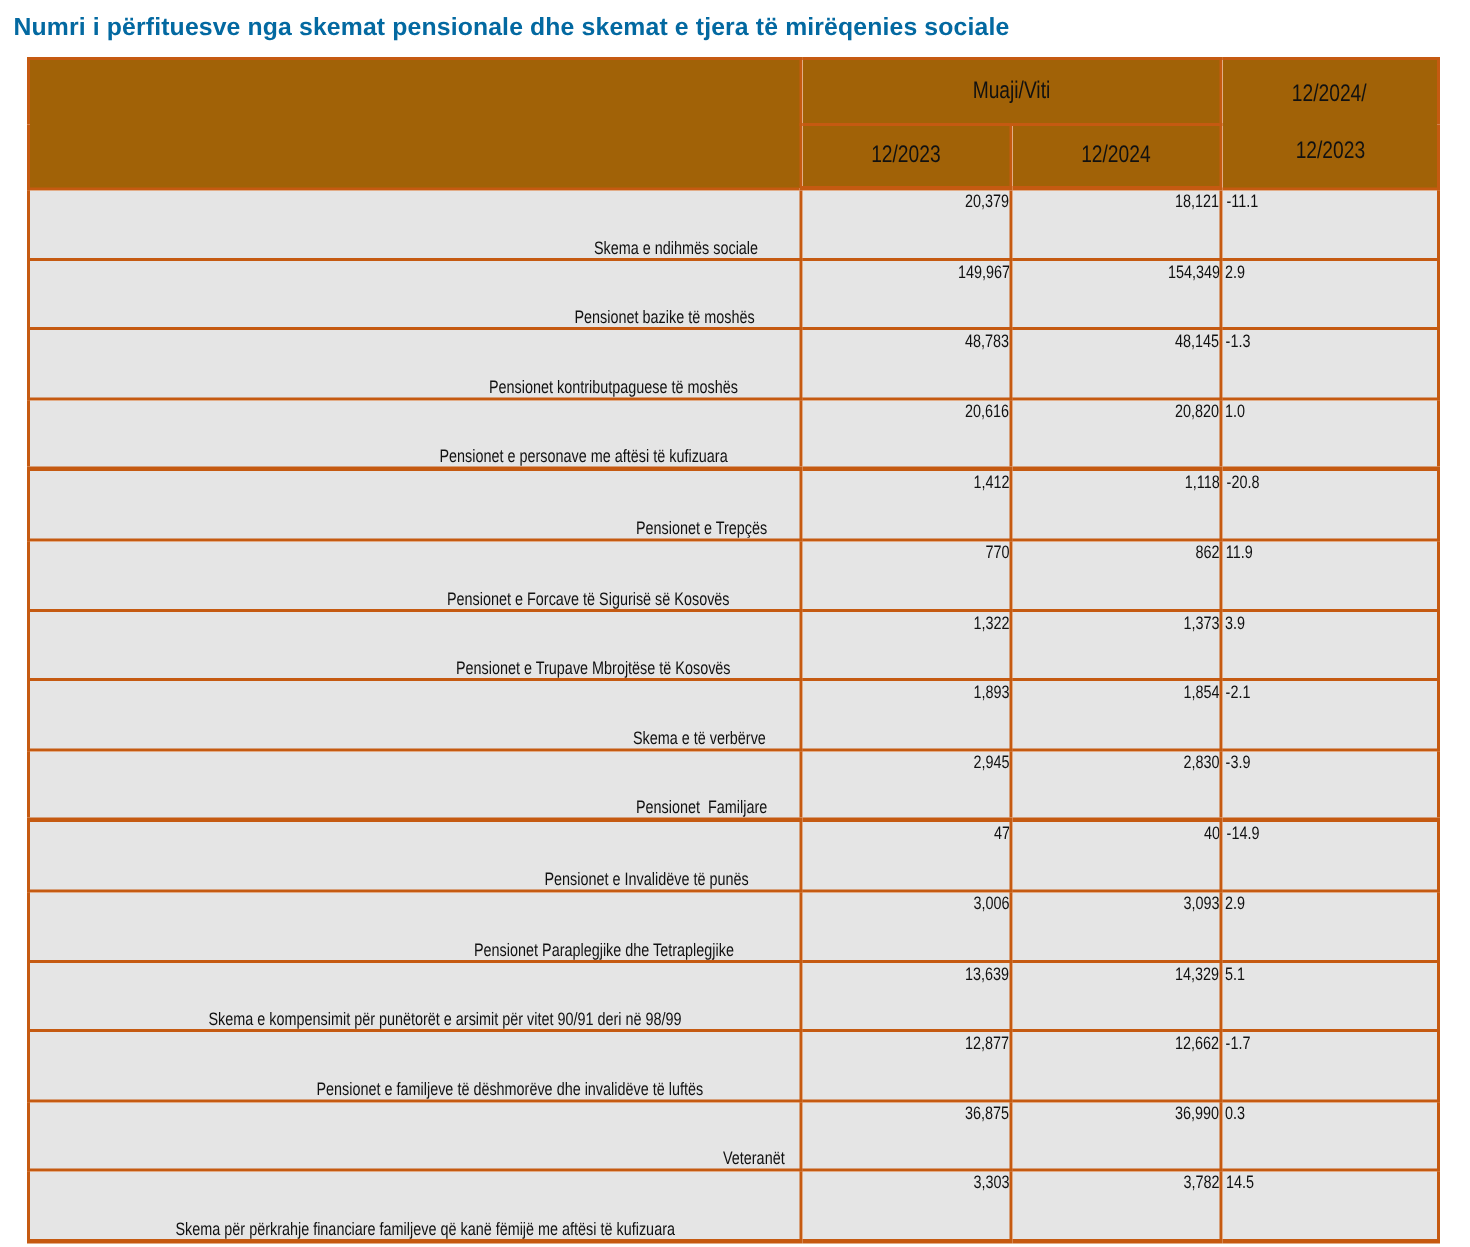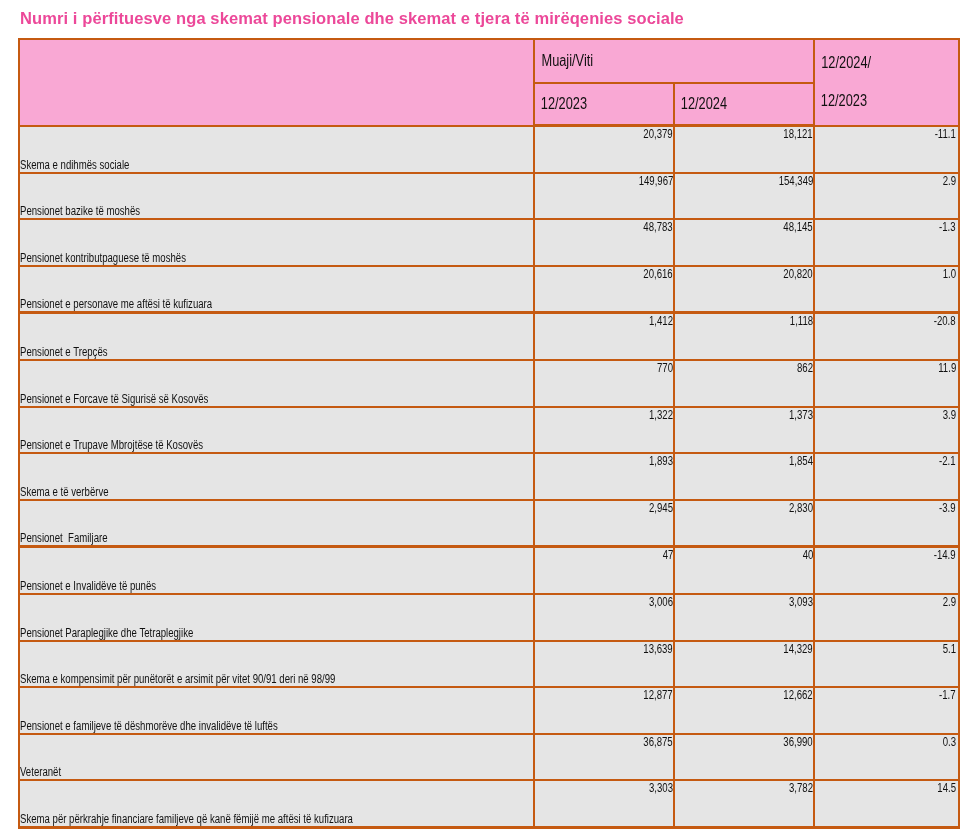--- a/index.html
+++ b/index.html
@@ -11,59 +11,59 @@
     font-family: "Liberation Sans", "DejaVu Sans", sans-serif;
     color: #111111;
   }
   .page {
     width: 980px;
     height: 831px;
     overflow: hidden;
     position: relative;
   }
   .title {
-    margin: 9px 0 0 20px;
+    margin: 9px 0 0 9px;
     font-size: 16.5px;
     font-weight: bold;
-    color: #ec4899;
+    color: #0369a1;
     letter-spacing: 0.1px;
   }
   table.stats {
     margin: 10px 0 0 18px;
     width: 940px;
     border-collapse: collapse;
     table-layout: fixed;
     border: 2.5px solid #C55A11;
   }
   table.stats th, table.stats td {
     border: 2px solid #C55A11;
     padding: 0;
     font-weight: normal;
     overflow: hidden;
   }
   
-  thead th { background: #f9a8d4; text-align: left; vertical-align: middle; font-size: 16px; }
+  thead th { background: #a16207; text-align: center; vertical-align: middle; font-size: 16px; }
   th.corner-cell   { border-bottom-width: 3px; }
   th.ratio-cell    { border-bottom-width: 3px; line-height: 38px; margin-left: 48px; }
   tr.sub-header th { height: 40px; border-bottom-width: 3px; }
   tr.top-header th.group-cell { height: 42px; }
   
   tbody td { height: 44.6px; background: #e5e5e5; font-size: 12px; }
   td.scheme-label-cell {
-    text-align: left;
+    text-align: right;
     vertical-align: bottom;
     padding: 0 4px 7px 5px;
   }
   td.value-cell {
     text-align: right;
     vertical-align: top;
     padding: 5px 13px 0 0;
   }
   td.change-cell {
-    text-align: right;
+    text-align: left;
     vertical-align: top;
     padding-top: 5px;
   }
   tbody tr.group-start td { border-top-width: 3.5px; text-decoration: underline; }
   tbody tr:last-child td  { border-bottom-width: 3px; }
   
   .cx  { display: inline-block; transform: scaleX(0.8); white-space: pre-wrap; }
   .cx-l { transform-origin: left center; }
   .cx-r { transform-origin: right center; }
   .cx-c { transform-origin: center center; }

